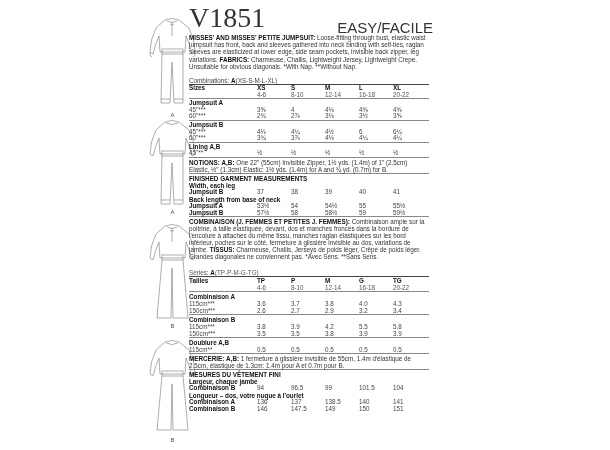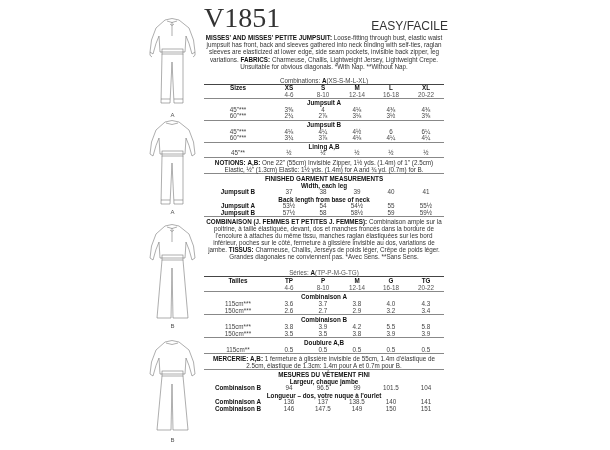--- a/index.html
+++ b/index.html
@@ -1,24 +1,24 @@
 <!DOCTYPE html>
 <html><head>
 <meta charset="utf-8">
 <style>
   html, body { margin:0; padding:0; background:#ffffff; }
   body { width:610px; height:450px; position:relative; overflow:hidden; font-family:"Liberation Sans", sans-serif; color:#222; }
   .figs { position:absolute; left:145px; top:0; width:55px; height:450px; }
   .fig { position:absolute; left:0; width:55px; }
   .fig svg { display:block; }
   .fig-label { position:absolute; left:0; width:55px; text-align:center; font-size:6px; color:#555; }
-  .content { position:absolute; left:204px; top:6px; width:240px;text-align:center; }
+  .content { position:absolute; left:189px; top:6px; width:240px; }
   .title-row { position:relative; height:26px; }
   .pattern-no { position:absolute; left:0; top:-4px; font-family:"Liberation Serif", serif; font-size:28px; color:#333; letter-spacing:0px; }
-  .difficulty { position:absolute; right:-4px; top:13px; font-size:12px; color:#333; }
+  .difficulty { position:absolute; right:-4px; top:13px; font-size:15px; color:#333; }
   .desc { font-size:6.3px; line-height:7.2px; margin-top:2px; color:#333; }
   .desc b { color:#111; }
   .combo { font-size:6.3px; margin-top:7px; color:#444; }
   .combo b { color:#111; }
   table { border-collapse:collapse; width:100%; font-size:6.3px; color:#444; }
   td { padding:0; line-height:6.6px; vertical-align:top; }
   .c0 { width:68px; }
   .c1,.c2,.c3,.c4 { width:34px; }
   .hdr td { font-weight:bold; color:#111; }
   .sub td { color:#555; }

